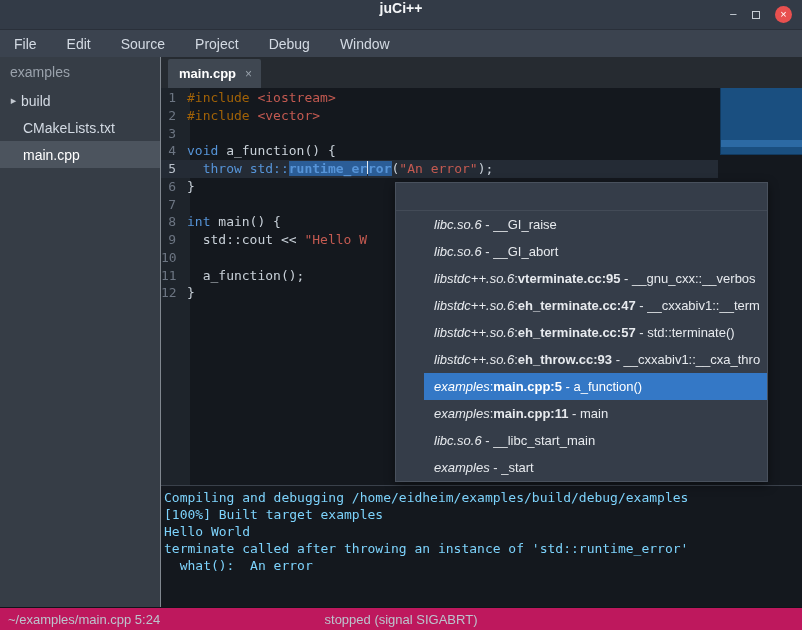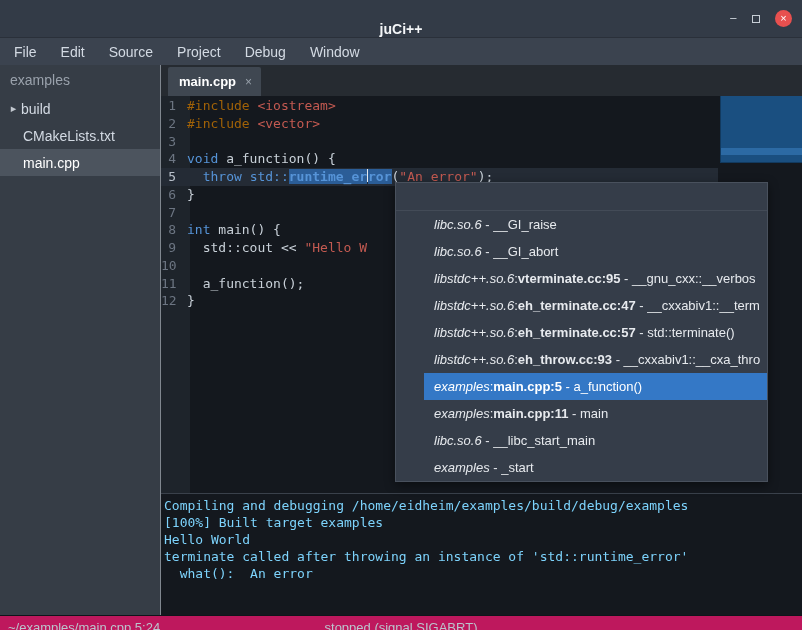--- a/index.html
+++ b/index.html
@@ -1,29 +1,29 @@
 <!DOCTYPE html>
 <html><head>
 <meta charset="utf-8">
 <style>
   * { margin:0; padding:0; box-sizing:border-box; }
   html,body { width:802px; height:630px; overflow:hidden; }
   body { position:relative; background:#14181e; font-family:"Liberation Sans", sans-serif; }
 
   
-  .titlebar { height:38px; background:#333b47; border-bottom:1px solid #2a303a;
-              display:flex; align-items:flex-end; justify-content:center; position:relative; }
+  .titlebar { height:30px; background:#333b47; border-bottom:1px solid #2a303a;
+              display:flex; align-items:flex-start; justify-content:center; position:relative; }
   .title { color:#f4f6f8; font-size:14px; font-weight:bold; }
   .win-controls { position:absolute; right:10px; top:0; height:100%; display:flex; align-items:center; gap:15px; }
   .win-btn { color:#c7ced6; font-size:13px; line-height:1; display:flex; align-items:center; justify-content:center; cursor:default; }
   .btn-max-shape { width:8px; height:8px; border:1px solid #c7ced6; display:inline-block; }
   .btn-close { width:17px; height:17px; border-radius:50%; background:#e8504f; color:#fff; font-size:11px; }
 
   
-  .menubar { height:27px; background:#3b434f; display:flex; align-items:center; gap:24px; padding:0 14px; }
+  .menubar { height:27px; background:#3b434f; display:flex; align-items:center; gap:30px; padding:0 14px; }
   .menu-item { color:#d3dae3; font-size:14px; cursor:default; }
 
   
   .main { display:flex; height:550px; }
 
   
   .sidebar { width:160px; flex:none; background:#363d46; display:flex; flex-direction:column; }
   .sidebar-header { height:30px; line-height:30px; padding-left:10px; color:#9aa2ac; font-size:14px; }
   .tree-item { height:27px; display:flex; align-items:center; color:#d3dae3; font-size:14px; cursor:default; }
   .tree-item .expander { width:15px; margin-left:6px; color:#c2c8cf; font-size:11px; text-align:center; }

